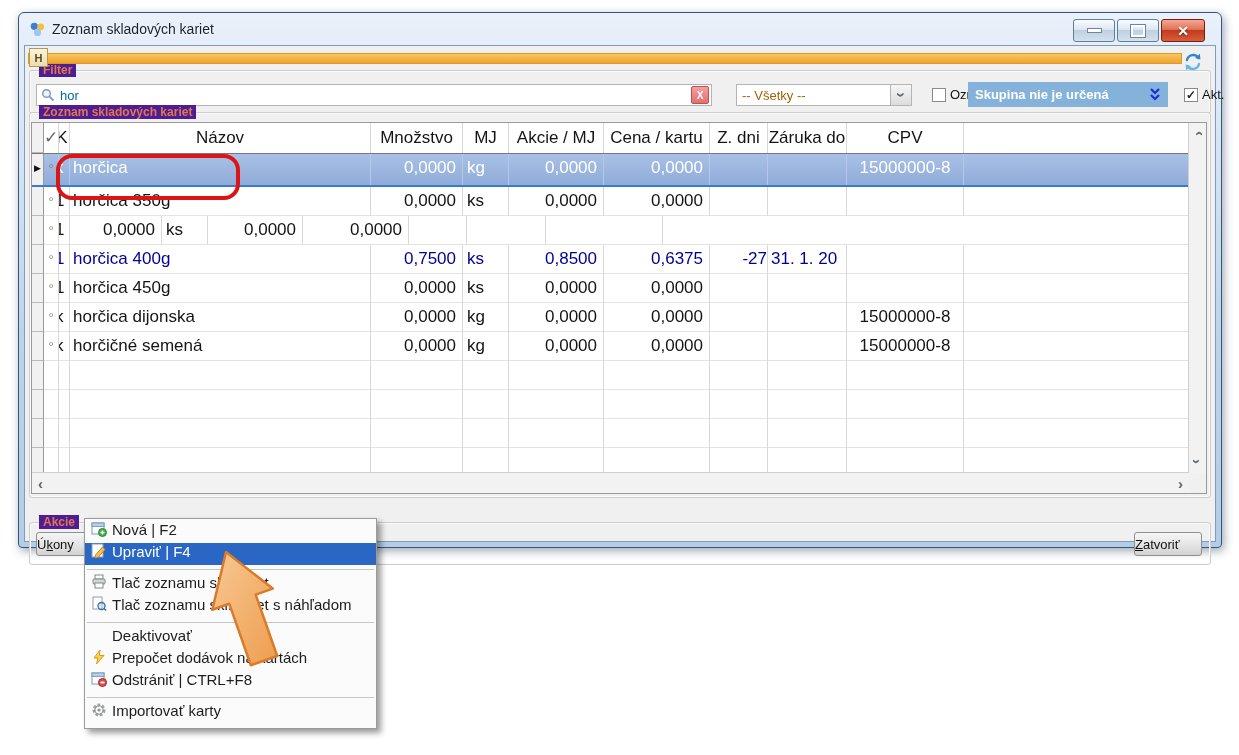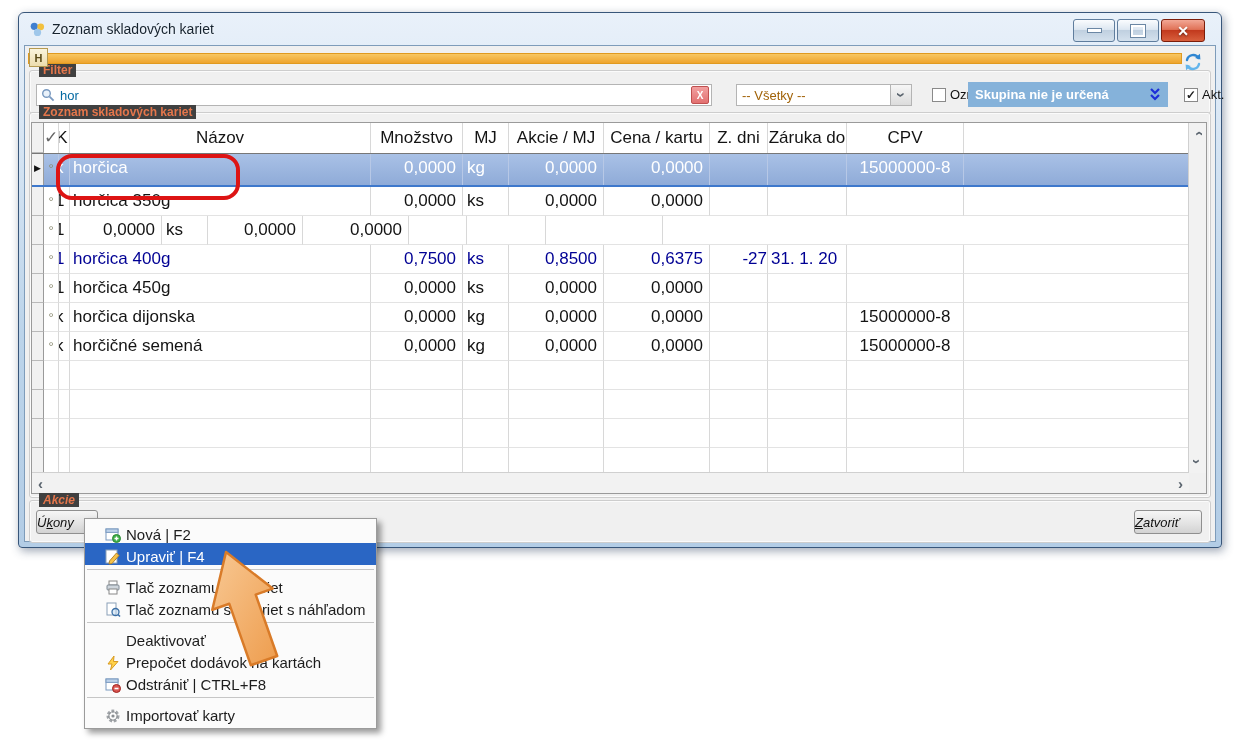--- a/index.html
+++ b/index.html
@@ -30,26 +30,26 @@
   
   .hbtn{position:absolute;left:4px;top:2px;width:17px;height:17px;background:linear-gradient(#faf4dd,#ecdcae);
         border:1px solid #b59a51;font-size:11px;font-weight:bold;color:#5a4a18;
         display:flex;align-items:center;justify-content:center;z-index:3;}
   .hbar{position:absolute;left:3px;top:7px;width:1154px;height:11px;
         background:linear-gradient(#f8c763,#eea42e);border:1px solid #e09a20;box-sizing:border-box;z-index:2;}
   .refresh{position:absolute;left:1158px;top:6px;width:20px;height:20px;z-index:3;}
 
   
   .grp{position:absolute;border:1px solid #cdcdcd;border-radius:3px;box-shadow:inset 0 0 0 1px #fbfbfb;}
-  .grp-label{position:absolute;top:-8px;left:9px;background:#404040;padding:0 4px;
+  .grp-label{position:absolute;top:-8px;left:9px;background:#4c1d95;padding:0 4px;
              font-size:12px;font-weight:bold;color:#e5764b;line-height:14px;text-align:right;}
 
   .grp-filter{left:4px;top:24px;width:1180px;height:42px;}
   .grp-list{left:4px;top:66px;width:1180px;height:384px;}
-  .grp-akcie{left:4px;top:454px;width:1180px;height:41px;font-style:italic;}
+  .grp-akcie{left:4px;top:476px;width:1180px;height:41px;}
 
   
   .searchbox{position:absolute;left:6px;top:13px;width:676px;height:22px;background:#fff;
              border:1px solid #b4b4b4;display:flex;align-items:center;box-sizing:border-box;}
   .searchbox svg{margin:0 5px 0 4px;flex:0 0 auto;}
   .search-input{border:none;outline:none;flex:1;font-family:"Liberation Sans",sans-serif;
                 font-size:13px;color:#0369a1;background:transparent;padding:0;}
   .clearbtn{flex:0 0 auto;width:16px;height:16px;margin-right:2px;border:1px solid #c05050;border-radius:2px;
             background:linear-gradient(#f2a0a0,#e27070);color:#fff;font-size:10px;font-weight:bold;
             display:flex;align-items:center;justify-content:center;}
@@ -114,21 +114,21 @@
   .btn{position:absolute;height:24px;border:1px solid #8f8f8f;border-radius:3px;
        background:linear-gradient(#f6f6f6,#e2e2e2 60%,#d2d2d2);font-size:13px;color:#111;
        display:flex;align-items:center;box-sizing:border-box;}
   .btn-ukony{left:6px;top:9px;width:62px;}
   .btn-zatvorit{left:1104px;top:9px;width:68px;}
   .mn{text-decoration:underline;}
 
   
   .menu{position:absolute;left:84px;top:518px;width:291px;background:#fbfbfb;border:1px solid #9b9b9b;
         box-shadow:4px 4px 6px rgba(0,0,0,.4);z-index:50;padding:2px 0 4px 0;}
-  .mi{display:flex;align-items:flex-end;height:22px;padding-left:19px;font-size:15px;color:#1d1d1d;}
+  .mi{display:flex;align-items:flex-start;height:22px;padding-left:5px;font-size:15px;color:#1d1d1d;}
   .mi .mi-ico{width:18px;height:16px;flex:0 0 auto;display:flex;align-items:center;justify-content:center;margin-right:4px;}
   .mi.hl{background:#2a66c4;color:#fff;}
   .msep{border-top:1px solid #c6c6c6;margin:4px 2px;}
 
   
   .annotation{position:absolute;left:56px;top:154px;width:176px;height:38px;border:4px solid #dd1414;
               border-radius:16px;z-index:40;}
   .cursor-arrow{position:absolute;left:186px;top:546px;z-index:60;}
 </style>
 </head>

